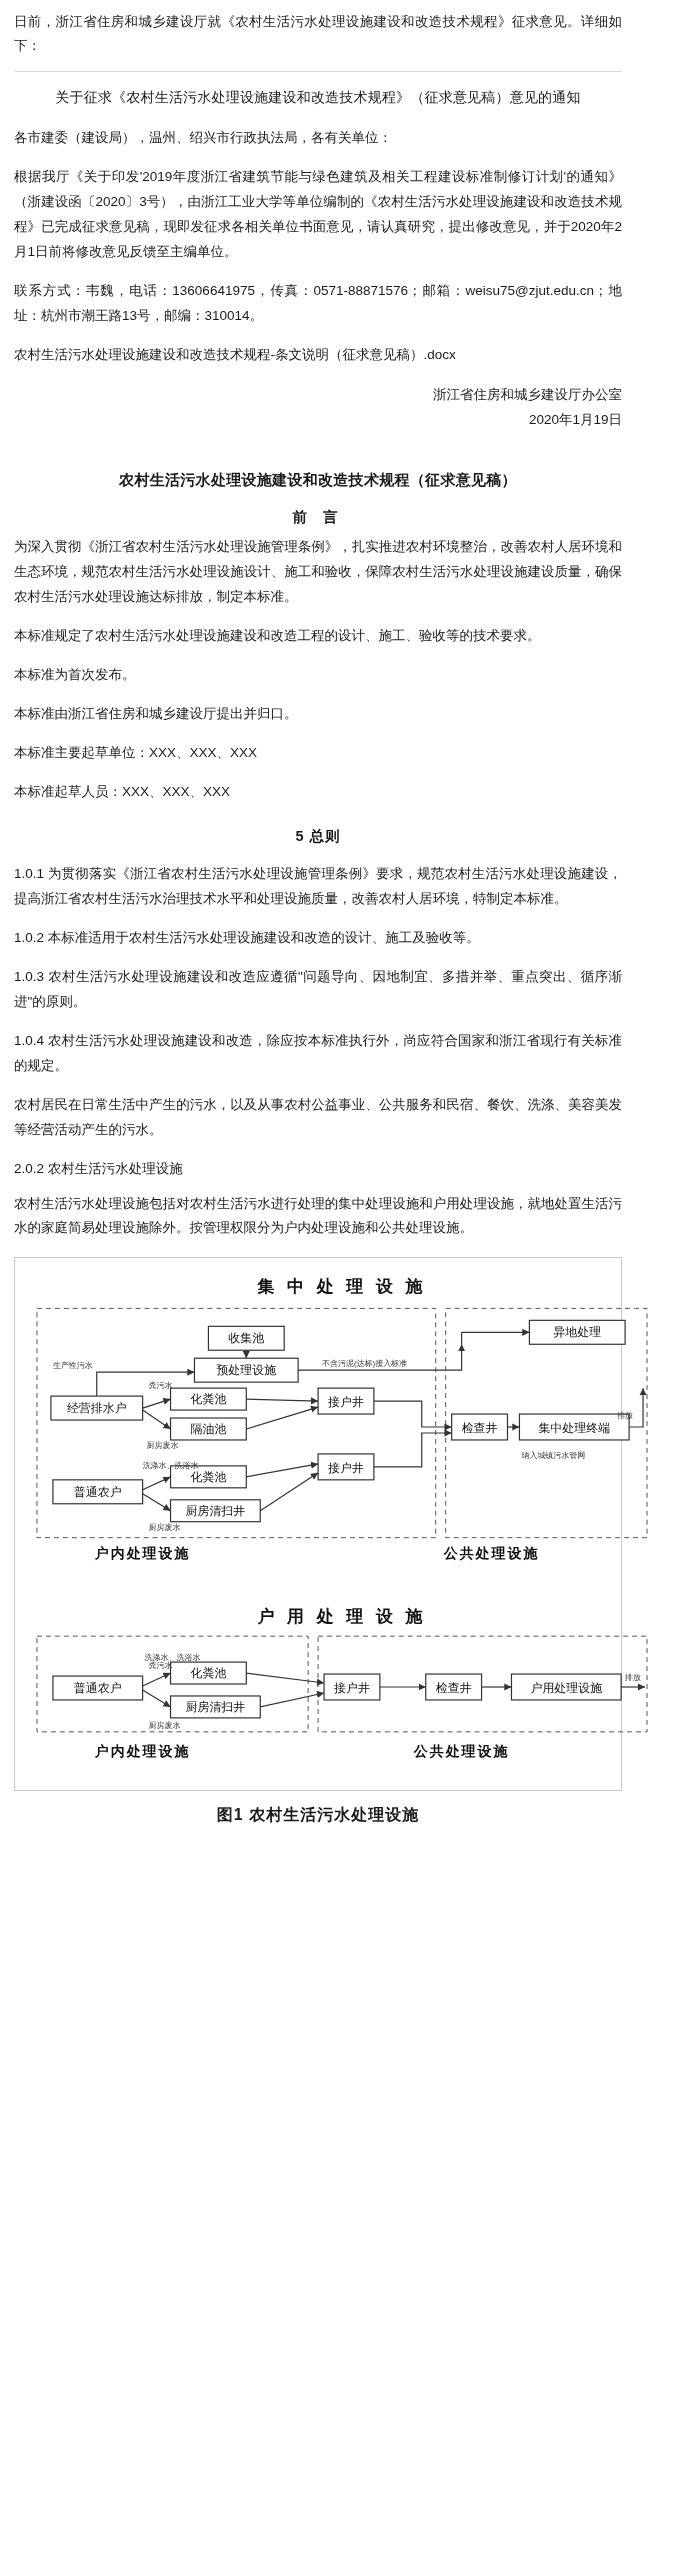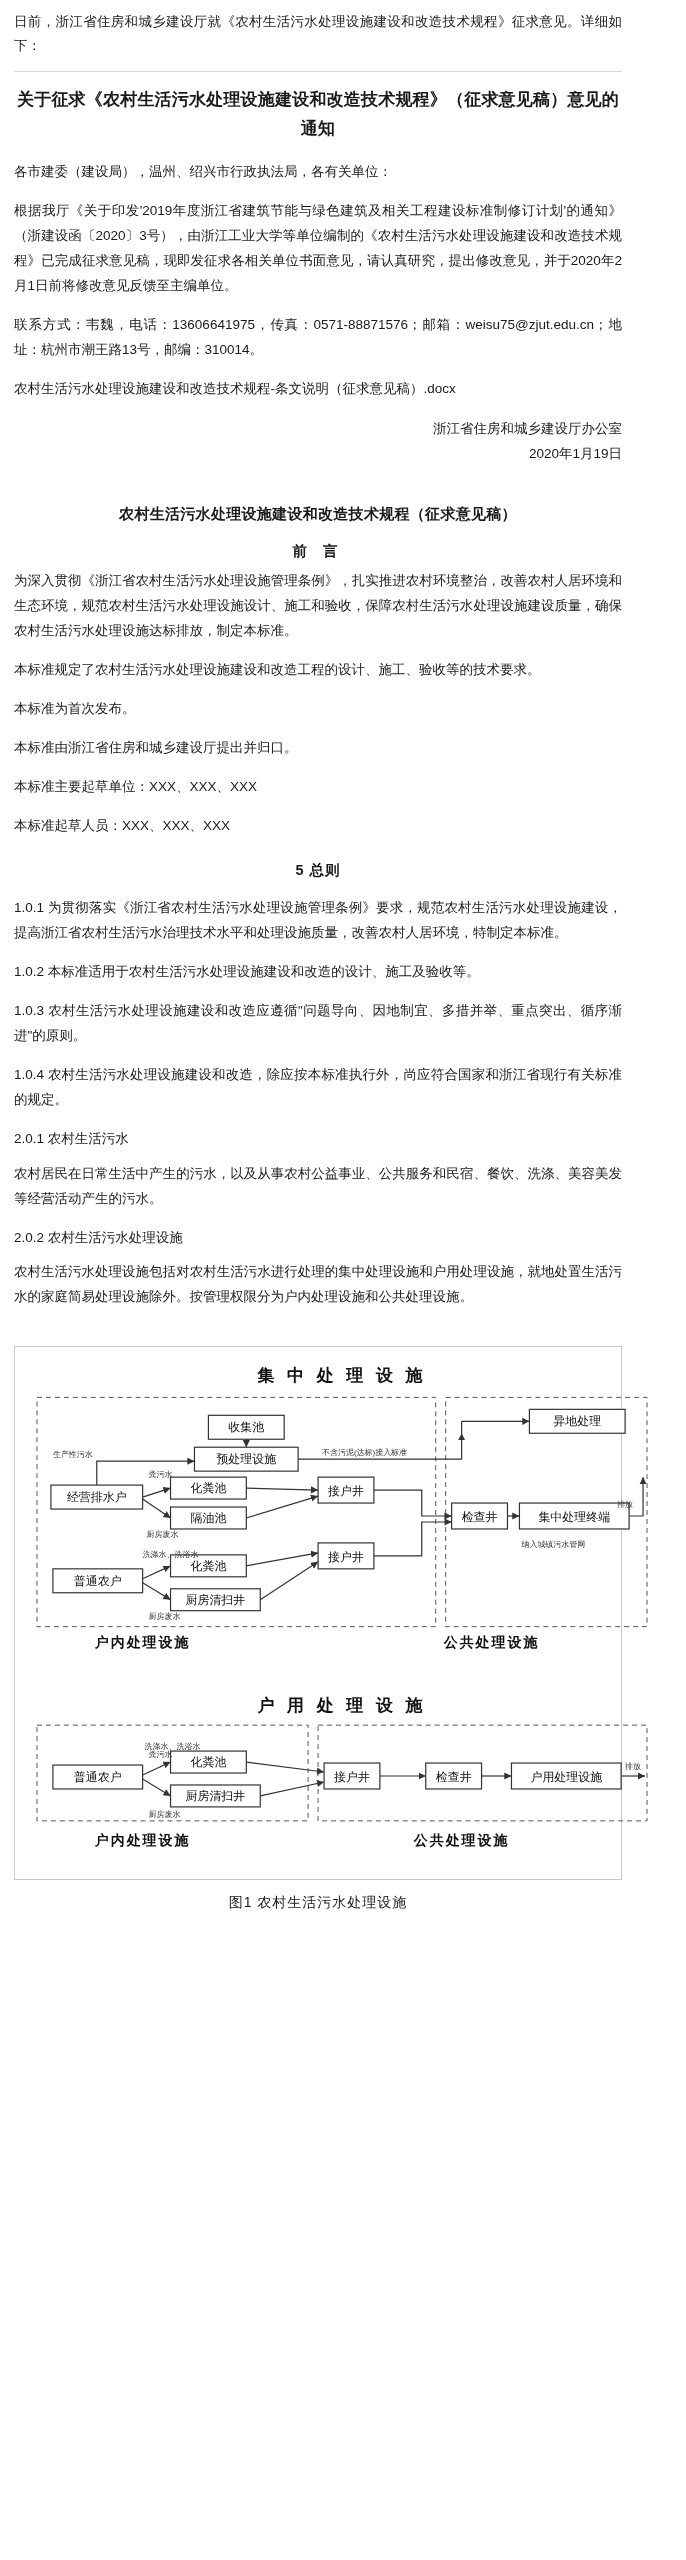--- a/index.html
+++ b/index.html
@@ -24,22 +24,22 @@
     color: #1a1a1a;
     margin: 4px 0 14px 0;
     text-align: justify;
   }
   .rule {
     border: none;
     border-top: 1px solid #d8d8d8;
     margin: 10px 0 14px 0;
   }
   .notice-title {
-    font-size: 17px;
-    font-weight: bold;
+    font-size: 14px;
+    font-weight: normal;
     text-align: center;
     line-height: 1.7;
     margin: 8px 0 16px 0;
     letter-spacing: 0.2px;
   }
   p.body {
     font-size: 13.5px;
     line-height: 1.85;
     margin: 0 0 14px 0;
     text-align: justify;
@@ -69,30 +69,30 @@
     margin: 0 0 8px 0;
   }
   .section-title {
     font-size: 14.5px;
     font-weight: bold;
     text-align: center;
     margin: 22px 0 16px 0;
     letter-spacing: 1px;
   }
   .fig-wrap {
-    margin: 36px 0 6px 0;
+    margin: 16px 0 6px 0;
     border: 1px solid #c9c9c9;
     background: #fff;
     padding: 10px 8px 12px 8px;
     box-sizing: border-box;
   }
   .fig-caption {
     text-align: center;
-    font-size: 14px;
-    font-weight: normal;
+    font-size: 16px;
+    font-weight: bold;
     margin-top: 14px;
     letter-spacing: 1px;
   }
   svg { display: block; }
   .diagram-block + .diagram-block { margin-top: 10px; }
 </style>
 </head>
 <body>
 
 <div class="page">
@@ -125,21 +125,20 @@
   <p class="body">本标准起草人员：XXX、XXX、XXX</p>
 
   <div class="section-title">5 总则</div>
 
   <p class="body">1.0.1 为贯彻落实《浙江省农村生活污水处理设施管理条例》要求，规范农村生活污水处理设施建设，提高浙江省农村生活污水治理技术水平和处理设施质量，改善农村人居环境，特制定本标准。</p>
   <p class="body">1.0.2 本标准适用于农村生活污水处理设施建设和改造的设计、施工及验收等。</p>
   <p class="body">1.0.3 农村生活污水处理设施建设和改造应遵循"问题导向、因地制宜、多措并举、重点突出、循序渐进"的原则。</p>
   <p class="body">1.0.4 农村生活污水处理设施建设和改造，除应按本标准执行外，尚应符合国家和浙江省现行有关标准的规定。</p>
 
 
-  <p class="body tight">2.0.1 农村生活污水</p>
   <p class="body">农村居民在日常生活中产生的污水，以及从事农村公益事业、公共服务和民宿、餐饮、洗涤、美容美发等经营活动产生的污水。</p>
   <p class="body tight">2.0.2 农村生活污水处理设施</p>
   <p class="body">农村生活污水处理设施包括对农村生活污水进行处理的集中处理设施和户用处理设施，就地处置生活污水的家庭简易处理设施除外。按管理权限分为户内处理设施和公共处理设施。</p>
 
   <div class="fig-wrap">
 
     <div class="diagram-block">
       <svg viewBox="0 0 640 320" width="638" height="320" xmlns="http://www.w3.org/2000/svg">
         <style>
           .bx { fill:#ffffff; stroke:#333333; stroke-width:1.2; }

